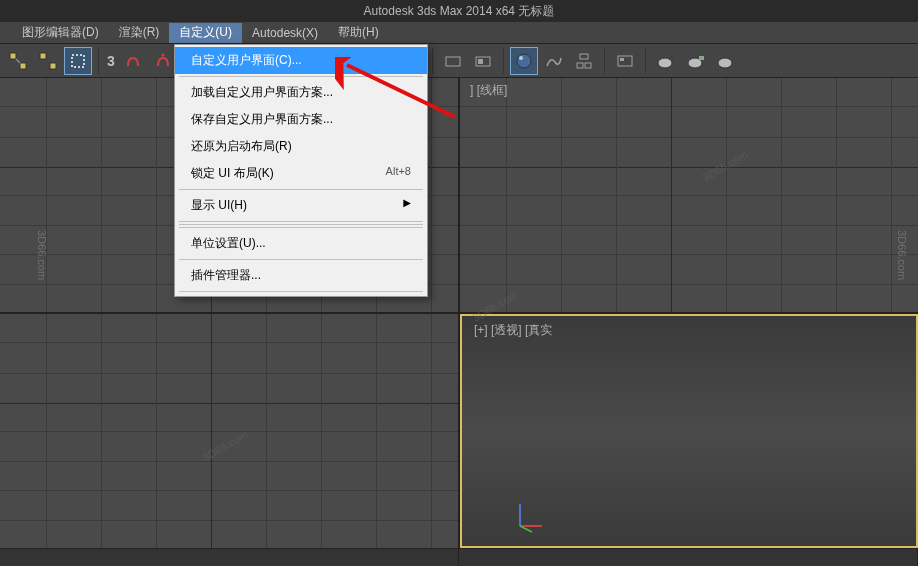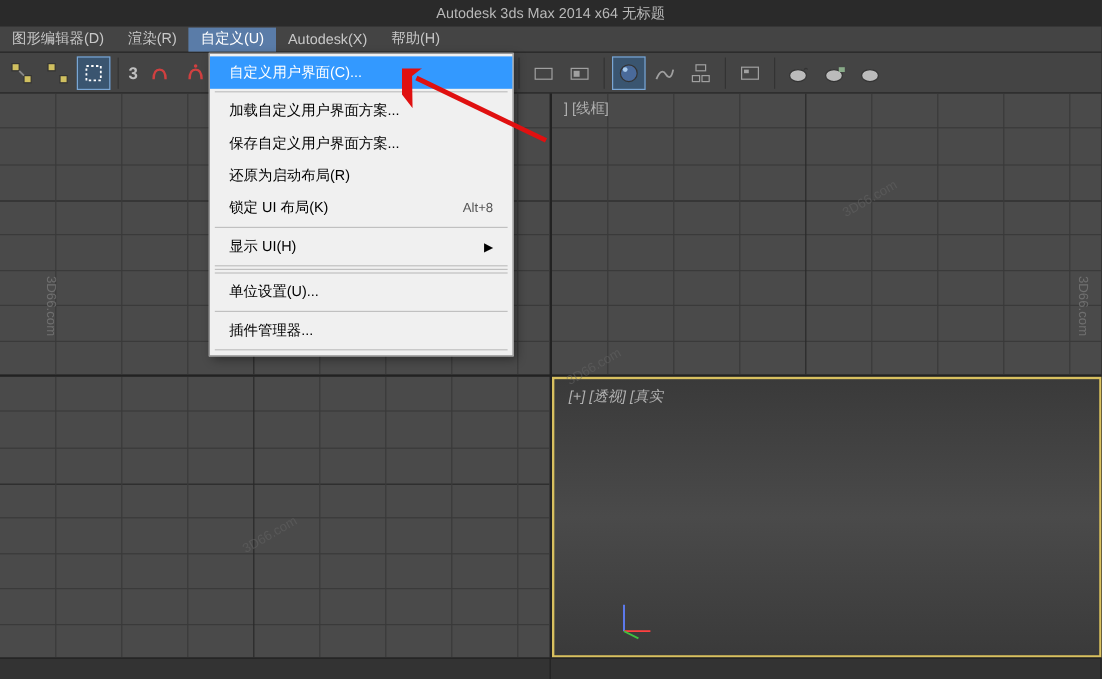--- a/index.html
+++ b/index.html
@@ -1,47 +1,47 @@
 <!DOCTYPE html>
 <html><head>
   <meta charset="utf-8">
   <style>
     * { margin: 0; padding: 0; box-sizing: border-box; font-family: "Microsoft YaHei", "SimSun", sans-serif; }
     body { width: 918px; height: 566px; background: #3a3a3a; overflow: hidden; position: relative; }
     
     .title-bar { height: 22px; background: #2a2a2a; display: flex; align-items: center; justify-content: center; position: relative; }
     .title-text { color: #b8b8b8; font-size: 12px; }
     
-    .menu-bar { height: 22px; background: #444444; display: flex; align-items: center; padding-left: 0; border-bottom: 1px solid #222; text-align: right; }
+    .menu-bar { height: 22px; background: #444444; display: flex; align-items: center; padding-left: 12px; border-bottom: 1px solid #222; text-align: right; }
     .menu-item { padding: 2px 10px; color: #c8c8c8; font-size: 12px; cursor: pointer; height: 20px; display: flex; align-items: center; }
     .menu-item.active { background: #5a7ca8; color: #fff; }
     
     .toolbar { height: 34px; background: #444444; display: flex; align-items: center; padding: 2px 4px; border-bottom: 1px solid #222; gap: 2px; }
     .toolbar-separator { width: 1px; height: 26px; background: #333; margin: 0 4px; }
     .toolbar-btn { width: 28px; height: 28px; display: flex; align-items: center; justify-content: center; cursor: pointer; border: 1px solid transparent; }
     .toolbar-btn.checked { border: 1px solid #7aa6d4; background: #3a5570; }
     .tb-icon { display: block; }
     .tb-txt { color: #c0c0c0; font-size: 14px; font-weight: bold; padding: 0 2px; }
     
     .viewport-area { position: absolute; top: 78px; left: 0; right: 0; bottom: 18px; display: grid; grid-template-columns: 1fr 1fr; grid-template-rows: 1fr 1fr; gap: 2px; background: #222; }
     .viewport { background: #4a4a4a; position: relative; overflow: hidden; text-align: right; }
     .vp-grid { position: absolute; inset: 0; }
     .vp-grid-line { position: absolute; background: #3a3a3a; }
     .vp-grid-line.h { height: 1px; left: 0; right: 0; }
     .vp-grid-line.v { width: 1px; top: 0; bottom: 0; }
     .vp-grid-line.axis { background: #2a2a2a; }
     .vp-label { position: absolute; top: 4px; left: 10px; color: #b0b0b0; font-size: 12px; }
-    .vp-persp { background: linear-gradient(#3a3a3a 0%, #4a4a4a 50%, #3a3a3a 100%); font-style: italic; }
+    .vp-persp { background: linear-gradient(#3a3a3a 0%, #4a4a4a 50%, #3a3a3a 100%); }
     .vp-left-label { position: absolute; top: 6px; left: 12px; color: #b0b0b0; font-size: 12px; }
     
     .status-bar { position: absolute; bottom: 0; left: 0; right: 0; height: 18px; background: #333; border-top: 1px solid #222; display: flex; }
     .status-panel { flex: 1; border-right: 1px solid #222; }
     
     .dropdown-menu { position: absolute; top: 44px; left: 174px; width: 254px; background: #f0f0f0; border: 1px solid #999; box-shadow: 3px 3px 8px rgba(0,0,0,0.4); z-index: 100; padding: 2px 0; }
-    .dd-item { padding: 5px 16px; font-size: 12px; color: #000; cursor: pointer; display: flex; justify-content: space-between; align-items: center; position: relative; }
+    .dd-item { padding: 5px 16px; font-size: 12px; color: #000; cursor: pointer; display: flex; justify-content: space-between; position: relative; }
     .dd-item.highlighted { background: #3399ff; color: #fff; }
     .dd-separator { height: 1px; background: #c0c0c0; margin: 2px 4px; }
     .dd-arrow { font-size: 10px; }
     .dd-shortcut { color: #555; font-size: 11px; }
     
     .red-arrow { position: absolute; top: 57px; left: 335px; z-index: 200; pointer-events: none; }
     
     .watermark { position: absolute; color: #666; font-size: 11px; transform: rotate(-30deg); opacity: 0.5; }
     .wm-side { position: absolute; color: #888; font-size: 11px; writing-mode: vertical-rl; opacity: 0.6; }
     

